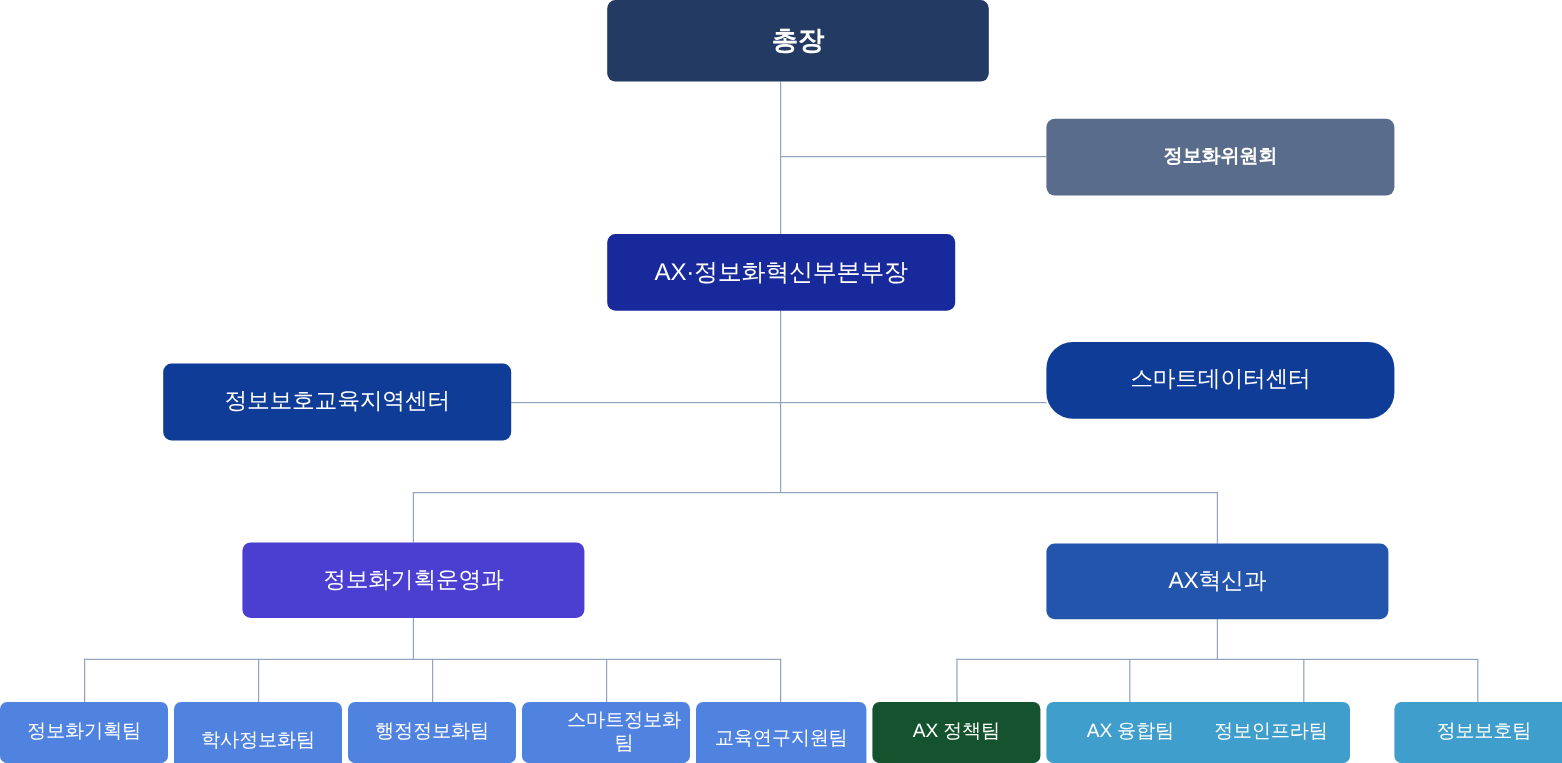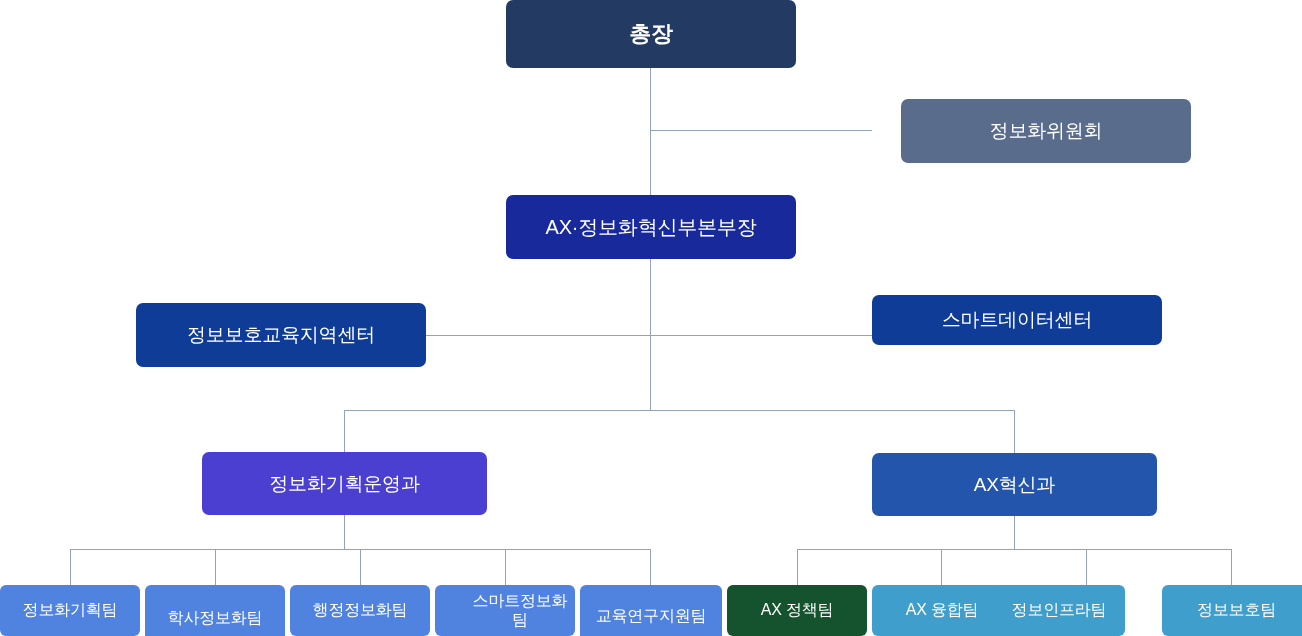--- a/index.html
+++ b/index.html
@@ -36,21 +36,21 @@
     position: absolute;
     background: #93a3bd;
     z-index: 1;
   }
   .line.h { height: 1px; }
   .line.v { width: 1px; }
 
   
   .lvl-top   { font-size: 22px; font-weight: 700; }
   .lvl-chief { font-size: 20px; font-weight: 500; }
-  .lvl-cmte  { font-size: 19px; font-weight: 400; margin-left: 29px; }
+  .lvl-cmte  { font-size: 16px; font-weight: 700; }
   .lvl-center{ font-size: 19px; font-weight: 400; }
   .lvl-dept  { font-size: 19px; font-weight: 400; }
   .lvl-team  { font-size: 16px; font-weight: 400; border-radius: 6px; }
 </style>
 </head>
 <body>
 
 <div id="org-chart">
 
   <div class="line v" style="left:650px; top:68px; height:127px;"></div>
@@ -73,29 +73,29 @@
   <div class="line v" style="left:505px; top:549px; height:36px;"></div>
   <div class="line v" style="left:650px; top:549px; height:36px;"></div>
 
   <div class="line v" style="left:1014px; top:516px; height:34px;"></div>
   <div class="line h" style="left:797px; top:549px; width:434px;"></div>
   <div class="line v" style="left:797px; top:549px; height:36px;"></div>
   <div class="line v" style="left:941px; top:549px; height:36px;"></div>
   <div class="line v" style="left:1086px; top:549px; height:36px;"></div>
   <div class="line v" style="left:1231px; top:549px; height:36px;"></div>
 
-  <div class="node lvl-top" style="left:506px; top:0px; width:290px; height:68px; background:#233a62;">총장</div>
+  <div class="node lvl-top" style="left:506px; top:0px; width:318px; height:68px; background:#233a62;">총장</div>
 
   <div class="node lvl-cmte" style="left:872px; top:99px; width:290px; height:64px; background:#5a6c8c;">정보화위원회</div>
 
   <div class="node lvl-chief" style="left:506px; top:195px; width:290px; height:64px; background:#182a9b;">AX·정보화혁신부본부장</div>
 
   <div class="node lvl-center" style="left:136px; top:303px; width:290px; height:64px; background:#0f3c96;">정보보호교육지역센터</div>
 
-  <div class="node lvl-center" style="left:872px; top:295px; width:290px; height:50px; background:#0f3c96;">스마트데이터센터</div>
+  <div class="node lvl-center" style="left:872px; top:285px; width:290px; height:64px; background:#0f3c96;border-radius:22px;">스마트데이터센터</div>
 
   <div class="node lvl-dept" style="left:202px; top:452px; width:285px; height:63px; background:#4a3fd0;">정보화기획운영과</div>
 
   <div class="node lvl-dept" style="left:872px; top:453px; width:285px; height:63px; background:#2355ad;">AX혁신과</div>
 
   <div class="node lvl-team" style="left:0px; top:585px; width:140px; height:51px; background:#5083e0;">정보화기획팀</div>
   <div class="node lvl-team" style="left:145px; top:585px; width:140px; height:66px; background:#5083e0;">학사정보화팀</div>
   <div class="node lvl-team" style="left:290px; top:585px; width:140px; height:51px; background:#5083e0;">행정정보화팀</div>
   <div class="node lvl-team" style="left:435px; top:585px; width:140px; height:51px; background:#5083e0;padding-left:36px;">스마트정보화팀</div>
   <div class="node lvl-team" style="left:580px; top:585px; width:142px; height:63px; background:#5083e0;">교육연구지원팀</div>

